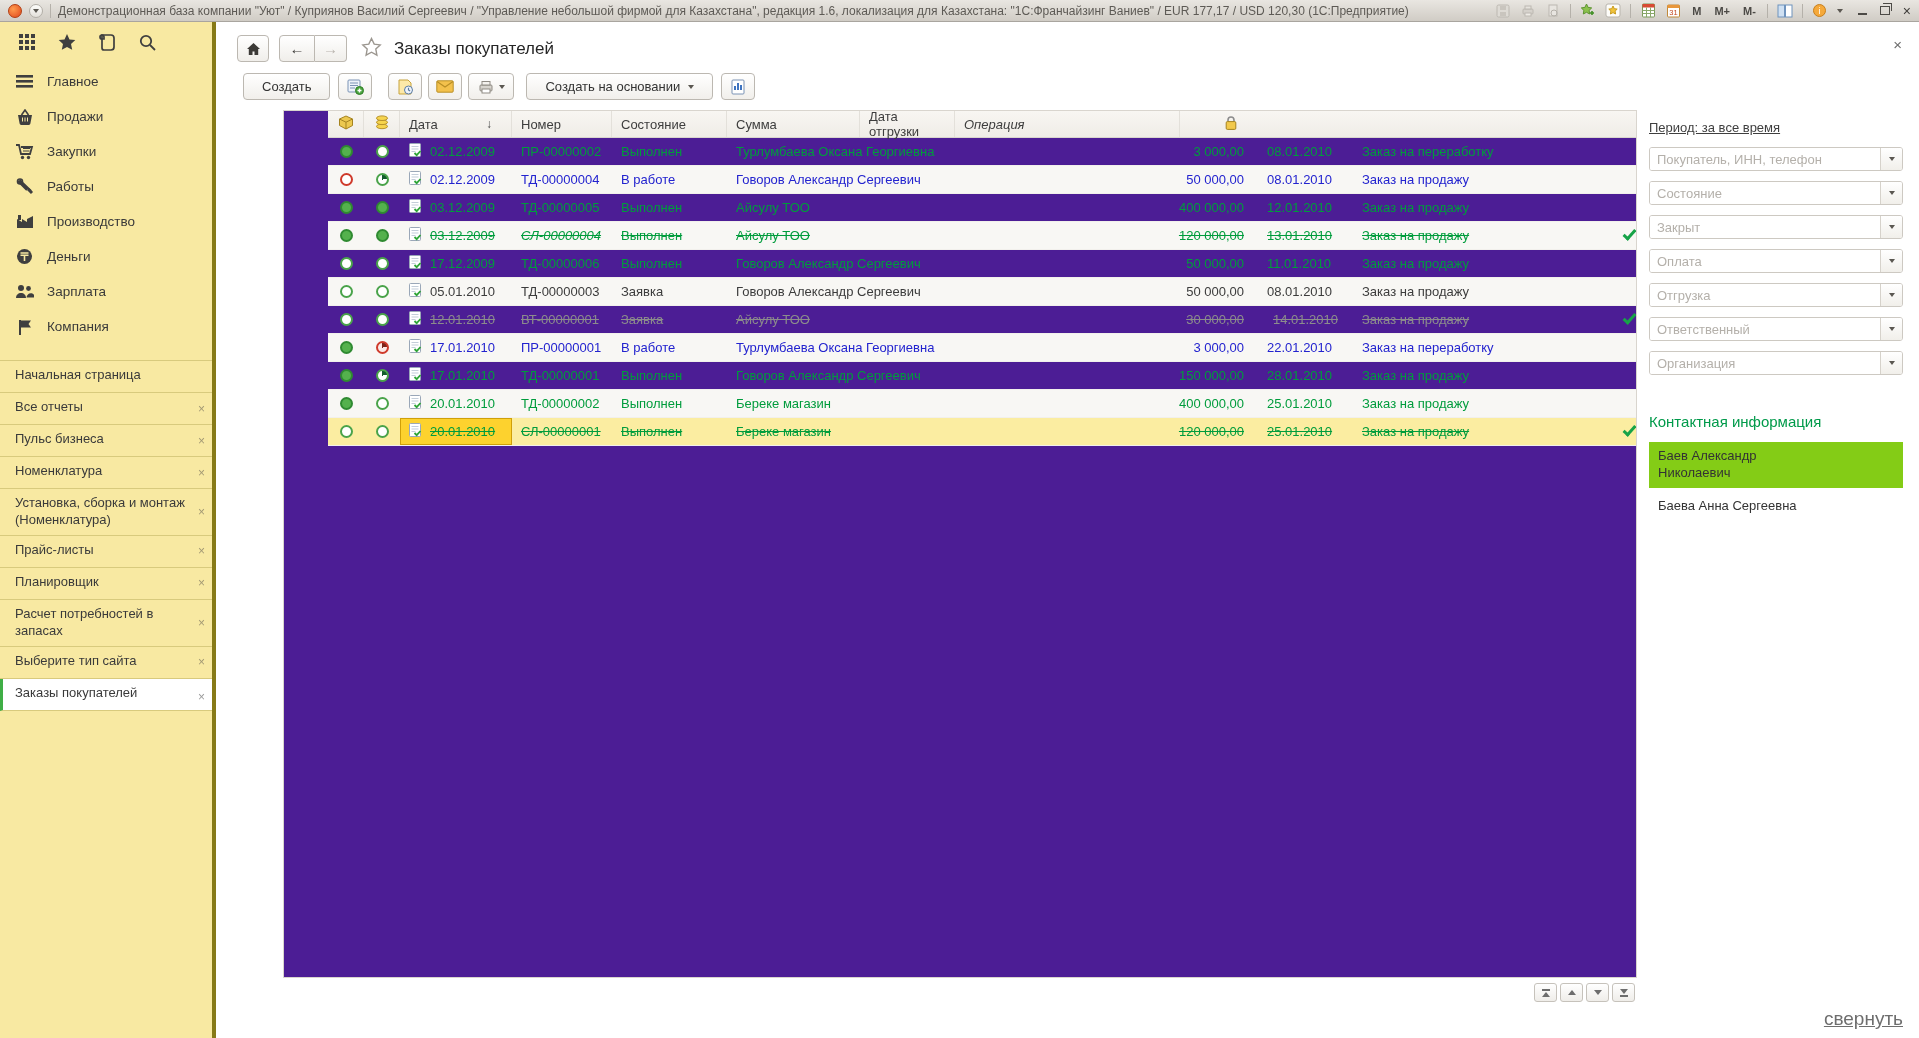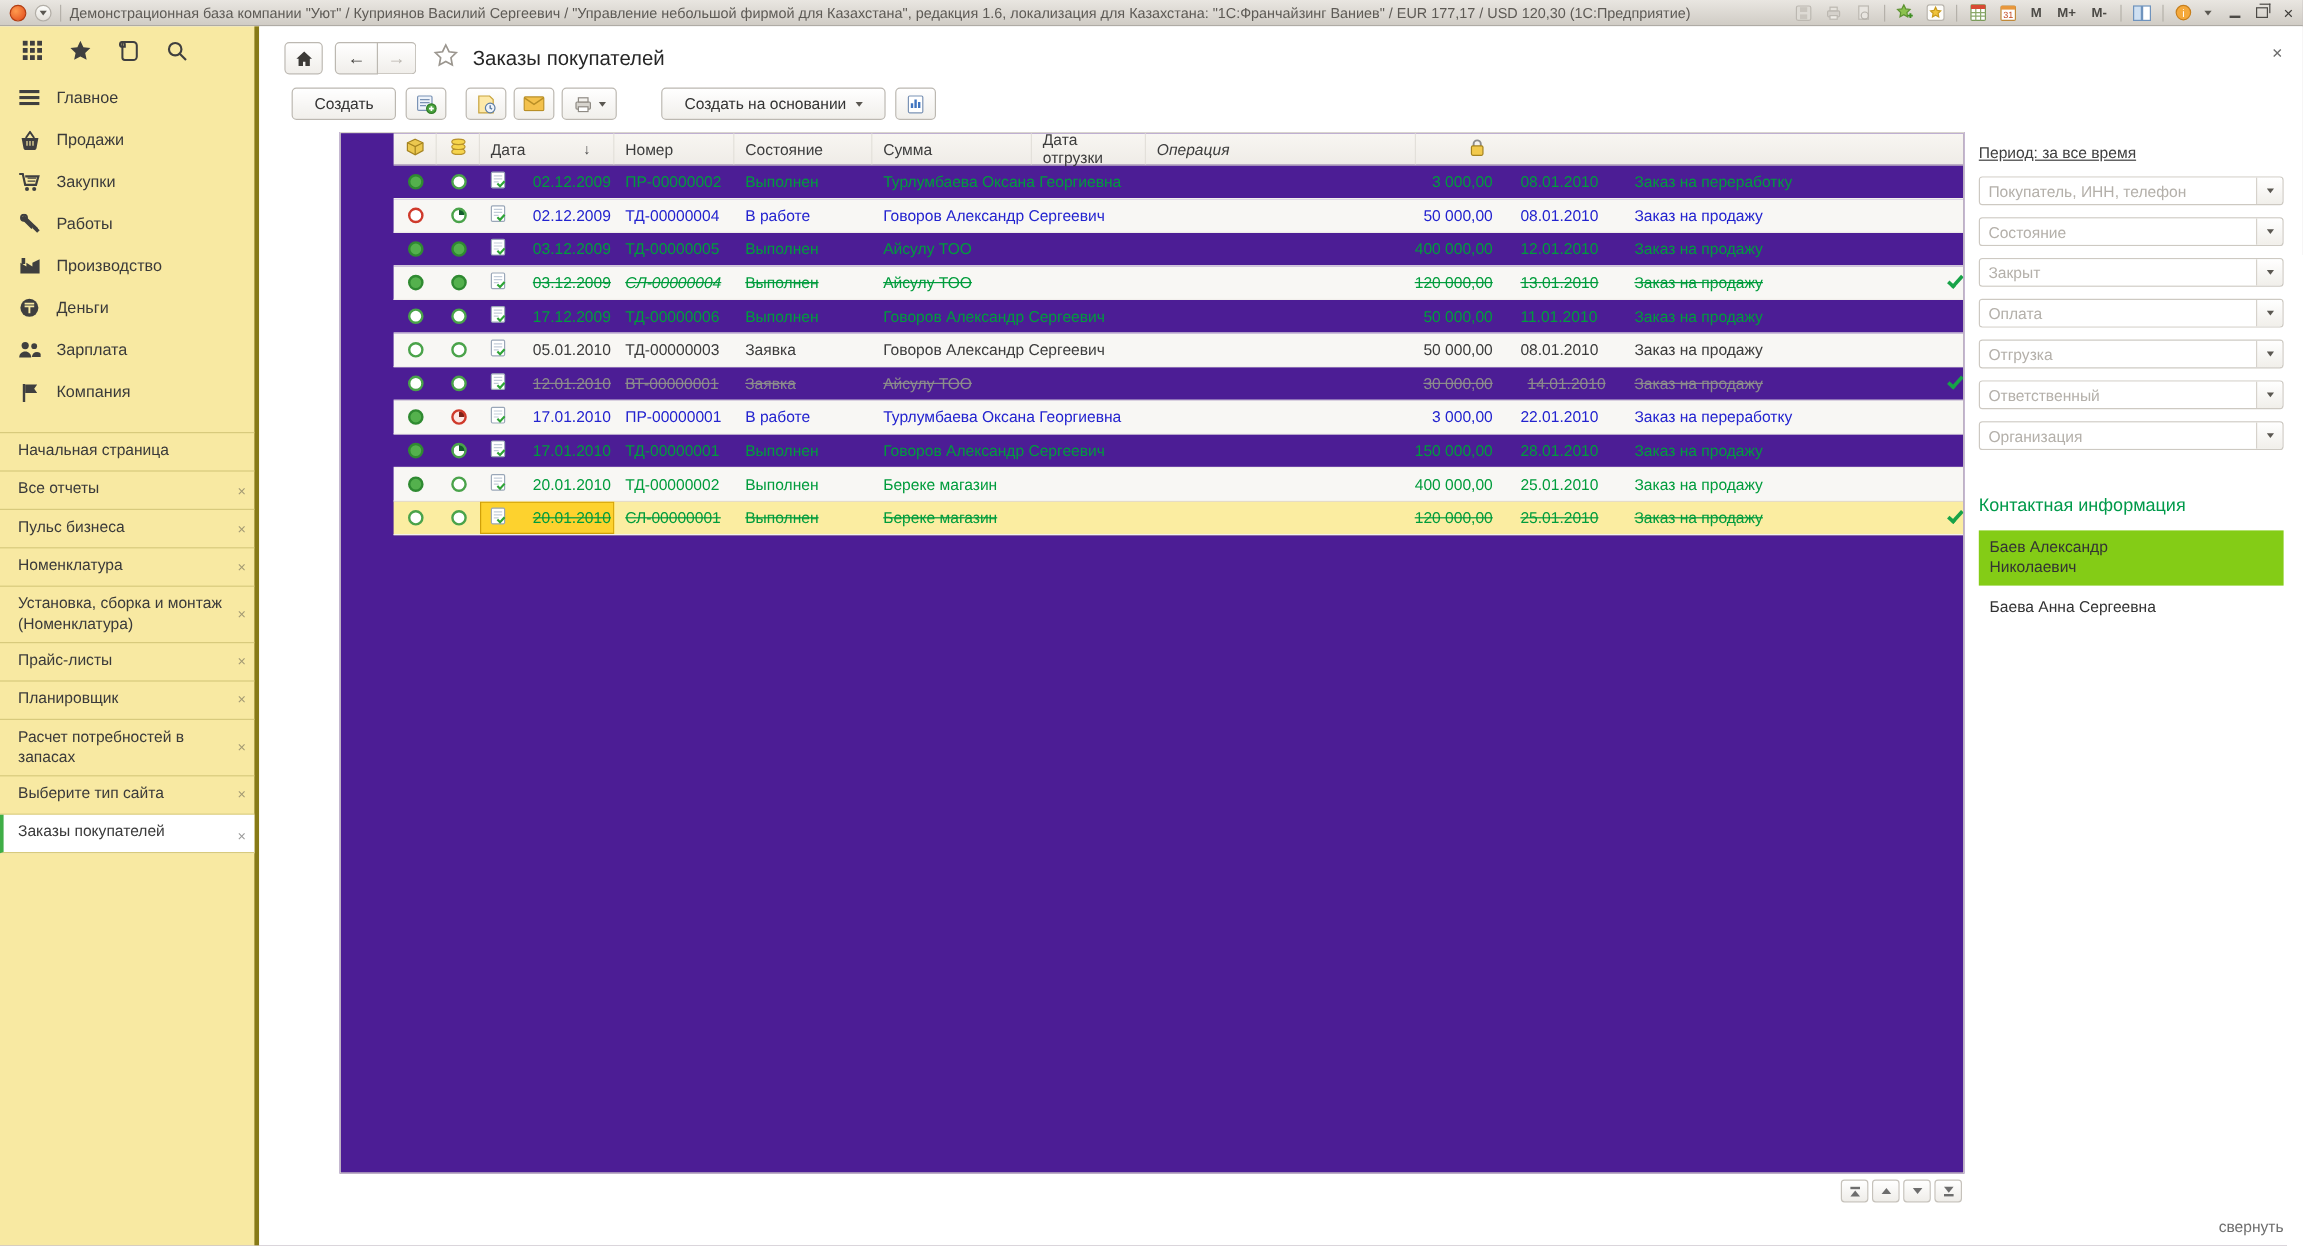--- a/index.html
+++ b/index.html
@@ -74,21 +74,21 @@
   .hcell.iconc{justify-content:center;padding:0;}
   .hcell:last-child{border-right:none;}
   .sort-arrow{margin-left:auto;margin-right:10px;color:#4c4c4c;font-size:12px;}
   .tbody{flex:1;}
   .trow{display:flex;height:28px;border-bottom:1px solid #f2f0ec;cursor:pointer;}
   .trow.alt{background:#f8f7f4;}
   .trow.selected{background:#fbeda1;}
   .cell{display:flex;align-items:center;height:100%;padding:0 9px;font-size:13px;white-space:nowrap;overflow:hidden;flex:0 0 auto;}
   .cell.iconc{justify-content:center;padding:0;}
   .cell.right{justify-content:flex-end;padding-right:14px;}
-  .date-cell{gap:21px;padding-left:7px;}
+  .date-cell{gap:7px;padding-left:7px;}
   .date-cell.current{background:#fdd22e;box-shadow:inset 0 0 0 1px #d0a008;}
   .c-green .tv{color:#009c3c;}
   .c-blue .tv{color:#2323cf;}
   .c-black .tv{color:#3c3c3c;}
   .c-gray .tv{color:#8c8c8c;}
   .struck .tv{text-decoration:line-through;}
   .st{width:13px;height:13px;border-radius:50%;display:inline-block;flex:0 0 auto;}
   .st.filled{background:#54b14d;border:2px solid #2f8a31;}
   .st.outline{background:#fff;border:2px solid #4aa34a;}
   .st.red-outline{background:#fff;border:2px solid #cf3a2b;}
@@ -105,21 +105,21 @@
   .filters{width:282px;flex:0 0 auto;margin-left:8px;padding:8px 24px 6px 4px;display:flex;flex-direction:column;}
   .period{font-size:13px;color:#3f3f3f;text-decoration:underline;margin:2px 0 12px;cursor:pointer;}
   .ffield{display:flex;height:24px;border:1px solid #cdc9c2;border-radius:3px;margin-bottom:10px;background:#fff;overflow:hidden;}
   .ffield input{flex:1;min-width:0;border:none;outline:none;font-size:13px;padding:0 7px;color:#333;}
   .ffield input::placeholder{color:#b4b0aa;}
   .fdrop{width:22px;border-left:1px solid #d6d2cb;background:linear-gradient(#fff,#f1efea);display:flex;align-items:center;justify-content:center;cursor:pointer;flex:0 0 auto;}
   .contacts-title{color:#009a4a;font-size:15px;margin:28px 0 12px;}
   .contact{padding:6px 9px;font-size:13px;color:#333;line-height:1.3;cursor:pointer;margin-bottom:4px;}
   .contact.selected{background:#84cc16;}
   .contact .nm{display:block;max-width:168px;}
-  .collapse{margin-top:auto;align-self:flex-end;font-size:13px;color:#6e6e6e;cursor:pointer;padding-bottom:2px;}
+  .collapse{margin-top:auto;align-self:flex-end;font-size:19px;color:#6e6e6e;text-decoration:underline;cursor:pointer;padding-bottom:2px;}
 </style>
 </head>
 <body>
 
 <div class="window">
 
   <div class="titlebar">
     <span class="logo-circle"></span>
     <span class="logo-drop">
         <span class="caret sm"></span>
@@ -419,21 +419,21 @@
             </button>
           <button class="btn icon-btn" style="width:46px;gap:5px">
               <svg width="16" height="14" viewBox="0 0 16 14">
                 <rect x="2" y="5" width="12" height="6" rx="1" fill="#d7d4ce" stroke="#8f8b84"></rect>
                 <rect x="4" y="1.5" width="8" height="3.5" fill="#f4f2ee" stroke="#8f8b84"></rect>
                 <rect x="4" y="9" width="8" height="4" fill="#fff" stroke="#8f8b84"></rect>
               </svg>
               <span class="caret sm"></span>
             </button>
         </span>
-        <button class="btn" style="margin-left:29px">
+        <button class="btn" style="margin-left:4px">
             <span>Создать на основании</span>
             <span class="caret sm"></span>
           </button>
         <button class="btn icon-btn">
             <svg width="16" height="16" viewBox="0 0 16 16">
               <rect x="2" y="1" width="12" height="14" rx="1" fill="#fff" stroke="#7b93b5"></rect>
               <path d="M5 11V7m3 4V4m3 7V6" stroke="#3f74c0" stroke-width="2"></path>
             </svg>
           </button>
 

